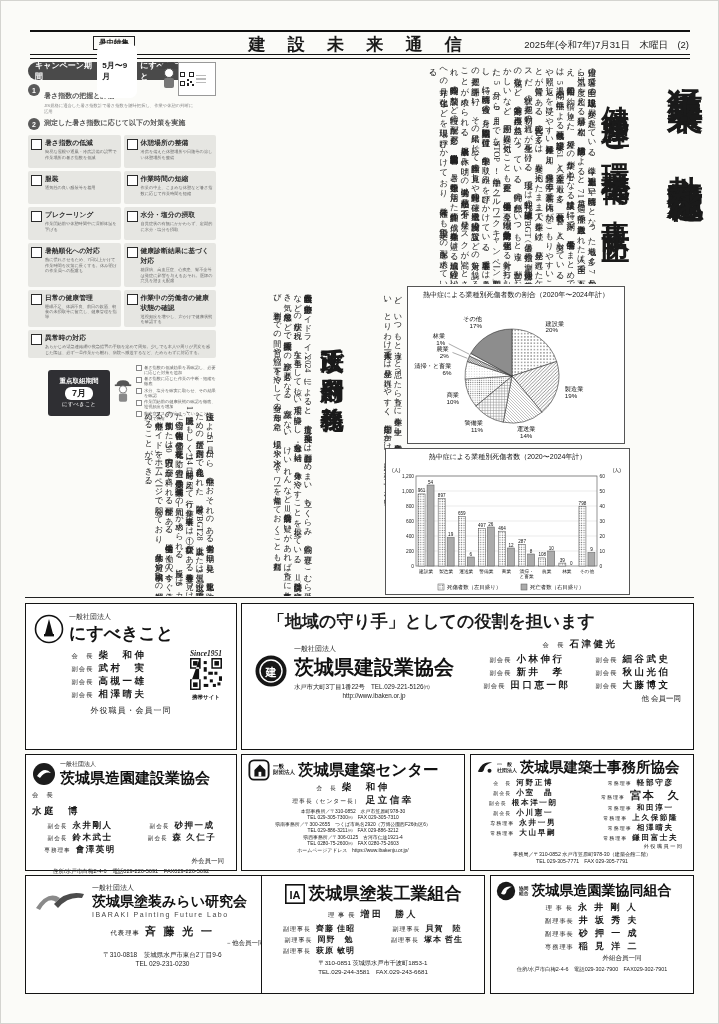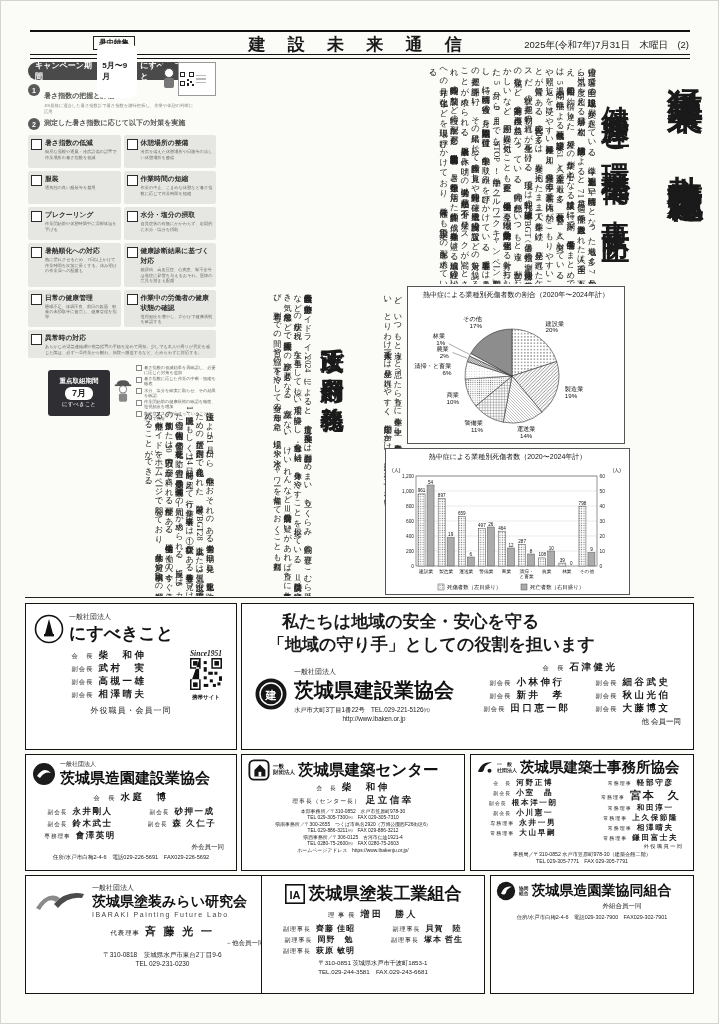--- a/index.html
+++ b/index.html
@@ -477,21 +477,20 @@
             <rect x="15" y="17" width="2" height="2" fill="#111"></rect>
             <rect x="18" y="16" width="2" height="2" fill="#111"></rect>
           </svg>
         <div style="font-size:5.5px;font-weight:bold;">携帯サイト</div>
       </div>
     </div>
     <div style="text-align:center;font-size:8px;margin-top:4px;letter-spacing:1px;">外役職員・会員一同</div>
   </div>
 
   <div class="ad" style="left:241px;top:603px;width:453px;height:147px;padding:6px 12px;">
-    <div style="font:bold 17px 'Liberation Sans',sans-serif;margin-left:28px;">私たちは地域の安全・安心を守る</div>
     <div style="font:bold 17px 'Liberation Sans',sans-serif;margin-left:14px;">「地域の守り手」としての役割を担います</div>
     <div style="display:flex;margin-top:5px;">
       <div style="width:225px;display:flex;gap:6px;align-items:center;">
         <svg width="34" height="34" viewBox="0 0 34 34">
             <circle cx="17" cy="17" r="15.5" fill="#161616"></circle>
             <circle cx="17" cy="17" r="11" fill="none" stroke="#fff" stroke-width="1.4"></circle>
             <text x="17" y="21.5" font-size="11" font-weight="bold" fill="#fff" text-anchor="middle" font-family="serif">建</text>
           </svg>
         <span>
           <div class="orgtype">一般社団法人</div>
@@ -550,21 +549,21 @@
     <div style="display:flex;align-items:center;gap:4px;">
       <svg width="24" height="24" viewBox="0 0 24 24">
           <circle cx="12" cy="12" r="11" fill="#1c1c1c"></circle>
           <path d="M5 14 Q12 4 19 11 Q13 9 8 16 Z" fill="#fff"></path>
         </svg>
       <span>
         <div class="orgtype" style="font-size:6px;">一般社団法人</div>
         <div class="orgname" style="font-size:15px;">茨城県造園建設業協会</div>
       </span>
     </div>
-    <div class="off" style="margin-top:3px;">
+    <div class="off" style="margin-top:3px;flex-direction:column;">
       <span class="role">会　長</span>
       <span class="oname">水庭　博</span>
     </div>
     <div style="display:flex;gap:6px;margin-top:2px;">
       <div style="flex:1;">
 
           <div class="off">
             <span class="role" style="font-size:5.6px;">副会長</span>
             <span class="oname" style="font-size:8.5px;letter-spacing:1.5px;">永井剛人</span>
           </div>
@@ -795,17 +794,39 @@
       <svg width="20" height="20" viewBox="0 0 24 24">
           <circle cx="12" cy="12" r="11" fill="#191919"></circle>
           <path d="M6 15 Q10 5 19 7 Q13 9 12 14 Q10 18 6 15Z" fill="#fff"></path>
         </svg>
       <span class="stack" style="font-size:4.8px;">
         <span>協同</span>
         <span>組合</span>
       </span>
       <span class="orgname" style="font-size:14px;font-family:Liberation Serif, serif;">茨城県造園業協同組合</span>
     </div>
+    <div>
+
+        <div class="off">
+          <span class="role" style="font-size:6.2px;">理 事 長</span>
+          <span class="oname" style="font-size:9px;">永 井 剛 人</span>
+        </div>
+
+        <div class="off">
+          <span class="role" style="font-size:6.2px;">副理事長</span>
+          <span class="oname" style="font-size:9px;">井 坂 秀 夫</span>
+        </div>
+
+        <div class="off">
+          <span class="role" style="font-size:6.2px;">副理事長</span>
+          <span class="oname" style="font-size:9px;">砂 押 一 成</span>
+        </div>
+
+        <div class="off">
+          <span class="role" style="font-size:6.2px;">専務理事</span>
+          <span class="oname" style="font-size:9px;">稲 見 洋 二</span>
+        </div>
+      </div>
     <div style="text-align:center;font-size:6.5px;margin:1px 0 0 60px;">外組合員一同</div>
     <div class="addr" style="font-size:5.4px;margin-top:3px;">住所/水戸市白梅2-4-6　電話029-302-7900　FAX029-302-7901</div>
   </div>
 
 </div>
 
 </body></html>

